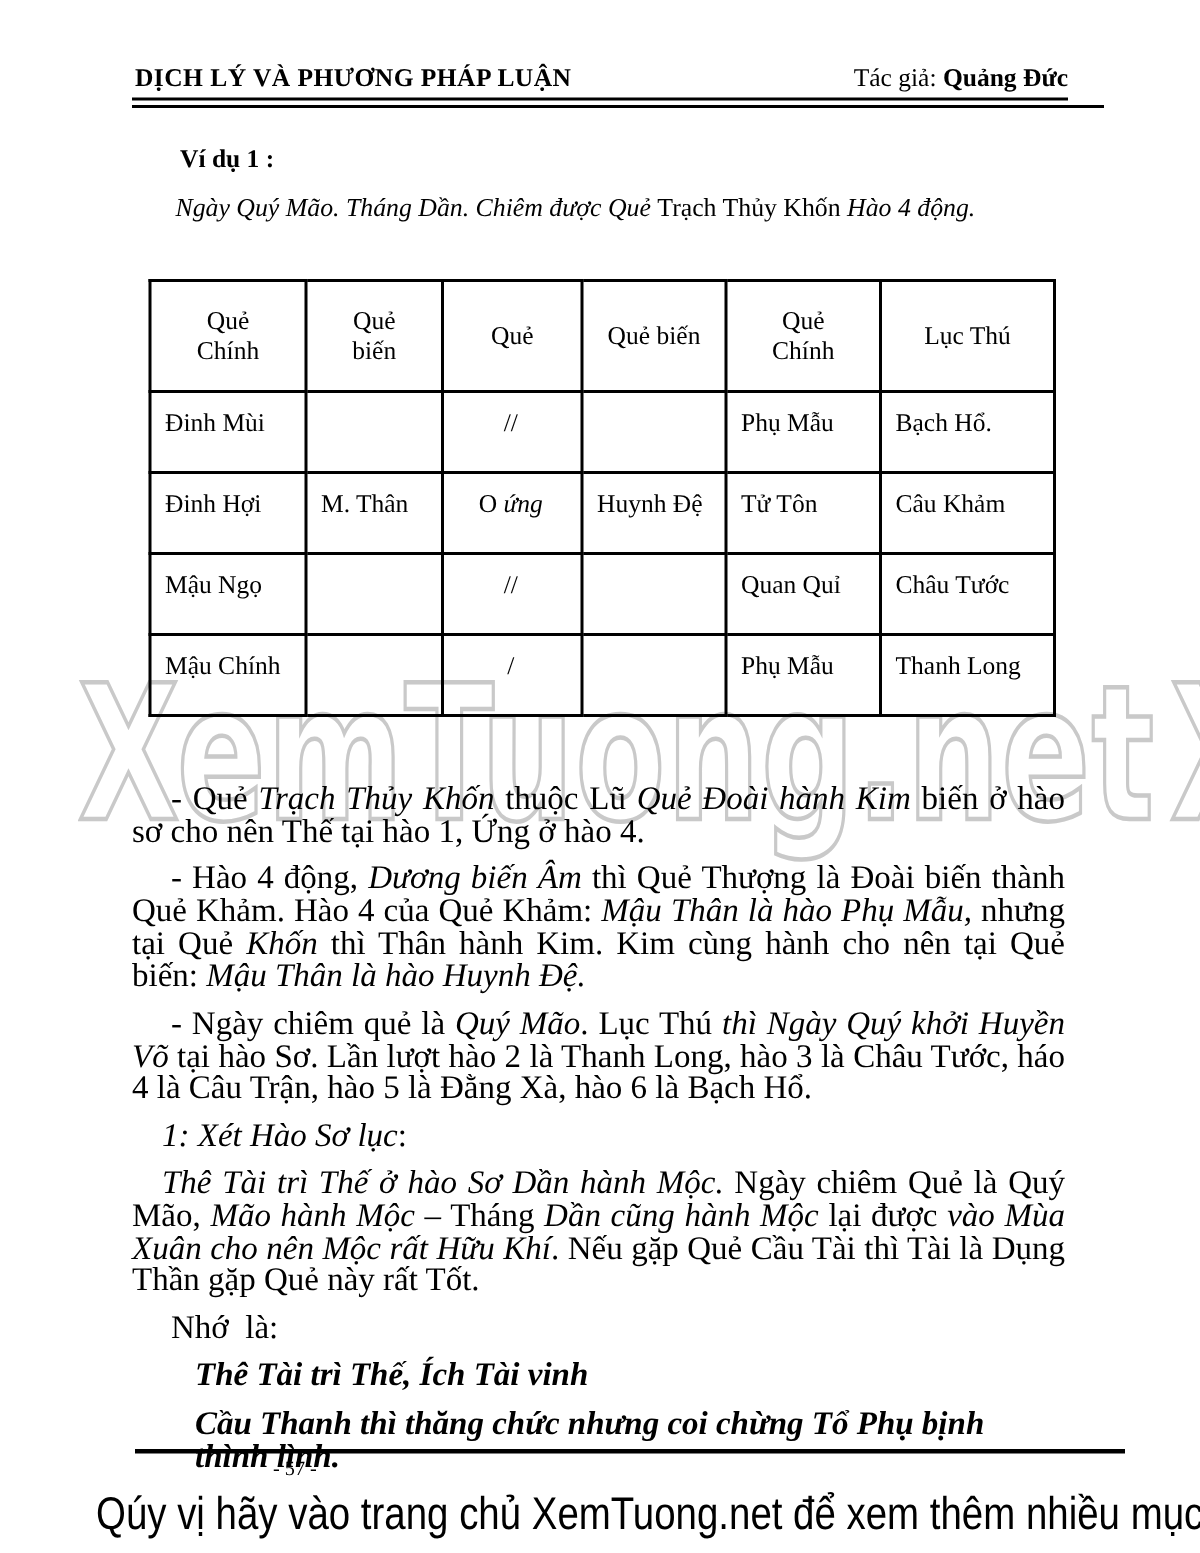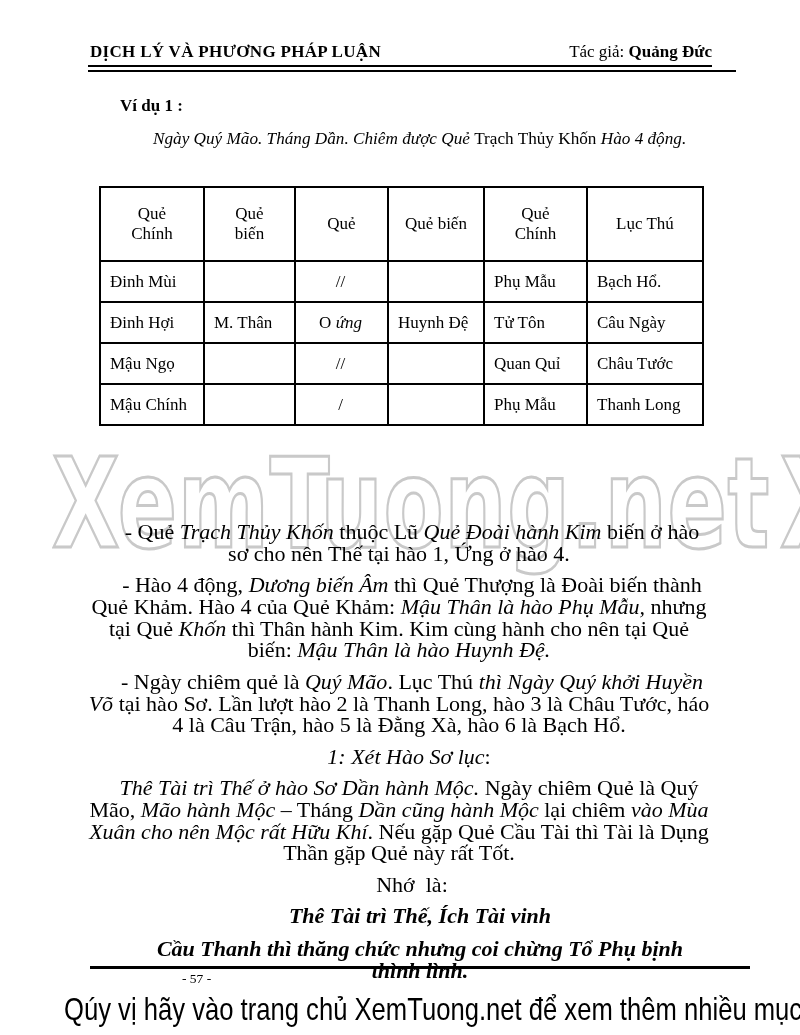--- a/index.html
+++ b/index.html
@@ -19,51 +19,51 @@
     display: flex; justify-content: space-between; align-items: flex-end;
     font-size: 17px; z-index: 2;
   }
   .doc-title { font-weight: bold; letter-spacing: 0.3px; }
   .author-name { font-weight: bold; }
   .rule-a { position: absolute; top: 65px; left: 88px; width: 624px; height: 2px; background: #000; z-index: 2; }
   .rule-b { position: absolute; top: 70px; left: 88px; width: 648px; height: 2px; background: #000; z-index: 2; }
 
   
   .example-label { position: absolute; top: 96px; left: 120px; font-size: 17px; z-index: 2; font-weight: bold; }
-  .example-line  { position: absolute; top: 129px; left: 117px; width: 600px; font-size: 17.2px; z-index: 2; margin-left: 36px; }
+  .example-line  { position: absolute; top: 129px; left: 117px; width: 600px; font-size: 17.2px; z-index: 2; }
 
   
   table.hex {
     position: absolute; top: 186px; left: 99px;
     border-collapse: collapse; table-layout: fixed;
     width: 603px; font-size: 17px; z-index: 2;
   }
   table.hex th, table.hex td { border: 2px solid #000; overflow: hidden; }
   table.hex th { height: 37px; font-weight: normal; text-align: center; padding: 16px; }
-  table.hex td { height: 39px; padding: 0 2px 0 9px; text-align: left; vertical-align: middle; }
+  table.hex td { height: 39px; padding: 0 2px 13px 9px; text-align: left; vertical-align: middle; }
   table.hex td:nth-child(3) { text-align: center; padding-left: 0; }
 
   
   .watermark {
     position: absolute; top: 441px; left: 52px; z-index: 1;
     font-family: "DejaVu Sans", sans-serif;
     font-weight: bold; font-size: 125px; line-height: 1;
     white-space: nowrap; letter-spacing: 1px;
     color: transparent;
     -webkit-text-stroke: 3px #c9c9c9;
     transform: scaleX(0.70); transform-origin: left top;
   }
   .watermark .wm-extra { margin-left: 14px; }
 
   
   .content {
     position: absolute; top: 521px; left: 88px; width: 622px;
     font-size: 22px; line-height: 21.8px; text-align: justify; z-index: 2;
   }
-  .content p { margin: 0 0 9.5px 0; text-align: center; }
+  .content p { margin: 0 0 9.5px 0; }
   .ind-a { text-indent: 26px; }
   .ind-b { text-indent: 20px; }
   .motto {
     margin: 0 0 11px 42px !important;
     font-weight: bold; font-style: italic; text-align: left;
   }
 
   
   .footer-rule { position: absolute; top: 966px; left: 90px; width: 660px; height: 2.5px; background: #000; z-index: 2; }
   .page-number { position: absolute; top: 971px; left: 182px; font-size: 13.5px; z-index: 2; }
@@ -119,21 +119,21 @@
         <td></td>
         <td><span>Phụ Mẫu</span></td>
         <td><span>Bạch Hổ.</span></td>
       </tr>
       <tr>
         <td><span>Đinh Hợi</span></td>
         <td><span>M. Thân</span></td>
         <td><span>O </span><span class="it">ứng</span></td>
         <td><span>Huynh Đệ</span></td>
         <td><span>Tử Tôn</span></td>
-        <td><span>Câu Ngày</span></td>
+        <td><span>Câu Khảm</span></td>
       </tr>
       <tr>
         <td><span>Mậu Ngọ</span></td>
         <td></td>
         <td><span>//</span></td>
         <td></td>
         <td><span>Quan Quỉ</span></td>
         <td><span>Châu Tước</span></td>
       </tr>
       <tr>
@@ -145,21 +145,21 @@
         <td><span>Thanh Long</span></td>
       </tr>
     </tbody>
 </table>
 
 <section class="content">
   <p class="ind-a"><span>- Quẻ </span><span class="it">Trạch Thủy Khốn</span><span> thuộc Lũ </span><span class="it">Quẻ Đoài hành Kim</span><span> biến ở hào sơ cho nên Thế tại hào 1, Ứng ở hào 4.</span></p>
   <p class="ind-a"><span>- Hào 4 động, </span><span class="it">Dương biến Âm</span><span> thì Quẻ Thượng là Đoài biến thành Quẻ Khảm. Hào 4 của Quẻ Khảm: </span><span class="it">Mậu Thân là hào Phụ Mẫu,</span><span> nhưng tại Quẻ </span><span class="it">Khốn</span><span> thì Thân hành Kim. Kim cùng hành cho nên tại Quẻ biến: </span><span class="it">Mậu Thân là hào Huynh Đệ.</span></p>
   <p class="ind-a"><span>- Ngày chiêm quẻ là </span><span class="it">Quý Mão</span><span>. Lục Thú </span><span class="it">thì Ngày Quý khởi Huyền Võ</span><span> tại hào Sơ. Lần lượt hào 2 là Thanh Long, hào 3 là Châu Tước, háo 4 là Câu Trận, hào 5 là Đằng Xà, hào 6 là Bạch Hổ.</span></p>
   <p class="ind-b"><span class="it">1: Xét Hào Sơ lục</span><span>:</span></p>
-  <p class="ind-b"><span class="it">Thê Tài trì Thế ở hào Sơ Dần hành Mộc.</span><span> Ngày chiêm Quẻ là Quý Mão, </span><span class="it">Mão hành Mộc</span><span> – Tháng </span><span class="it">Dần cũng hành Mộc</span><span> lại chiêm </span><span class="it">vào Mùa Xuân cho nên Mộc rất Hữu Khí</span><span>. Nếu gặp Quẻ Cầu Tài thì Tài là Dụng Thần gặp Quẻ này rất Tốt.</span></p>
+  <p class="ind-b"><span class="it">Thê Tài trì Thế ở hào Sơ Dần hành Mộc.</span><span> Ngày chiêm Quẻ là Quý Mão, </span><span class="it">Mão hành Mộc</span><span> – Tháng </span><span class="it">Dần cũng hành Mộc</span><span> lại được </span><span class="it">vào Mùa Xuân cho nên Mộc rất Hữu Khí</span><span>. Nếu gặp Quẻ Cầu Tài thì Tài là Dụng Thần gặp Quẻ này rất Tốt.</span></p>
   <p class="ind-a"><span>Nhớ&nbsp; là:</span></p>
   <p class="motto">Thê Tài trì Thế, Ích Tài vinh</p>
   <p class="motto">Cầu Thanh thì thăng chức nhưng coi chừng Tổ Phụ bịnh thình lình.</p>
 </section>
 
 <div class="footer-rule"></div>
 <div class="page-number">- 57 -</div>
 <div class="banner">Qúy vị hãy vào trang chủ XemTuong.net để xem thêm nhiều mục hay khác</div>
 
 </body></html>

